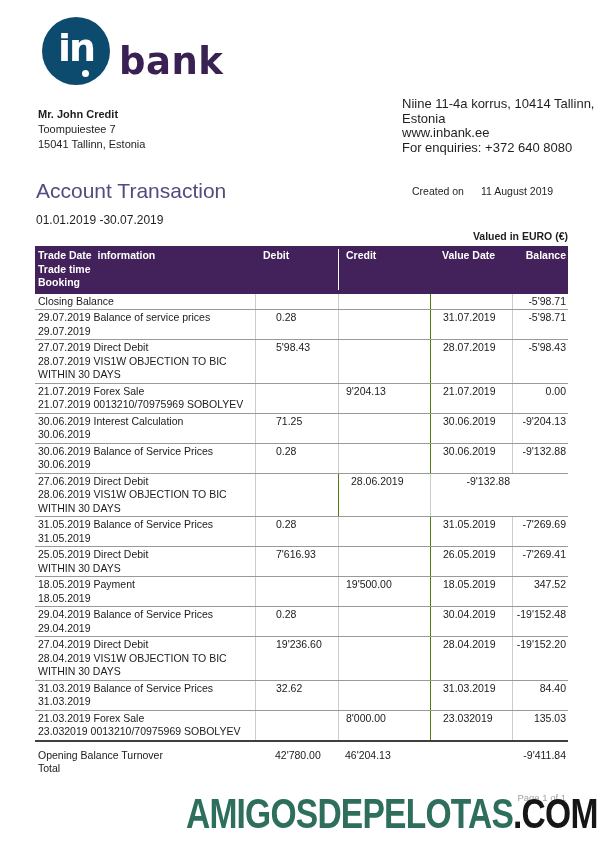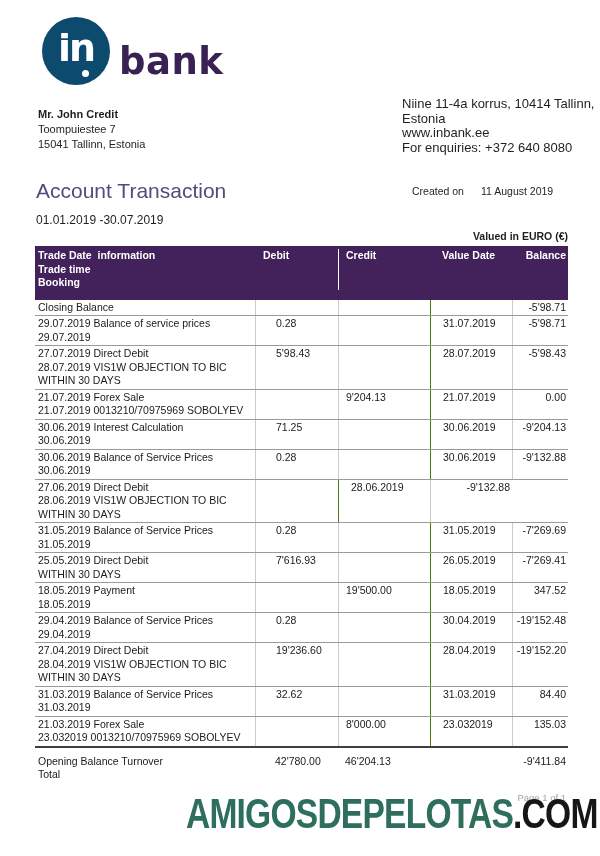--- a/index.html
+++ b/index.html
@@ -30,21 +30,21 @@
   
   .title { position:absolute; left:36px; top:179px; font-size:21px; font-weight:normal; color:#56497f; }
   .created { position:absolute; left:412px; top:185px; font-size:10.5px; color:#1f1f1f; }
   .created .cval { position:absolute; left:69px; top:0; white-space:nowrap; }
   .period { position:absolute; left:36px; top:213px; font-size:12px; color:#1f1f1f; }
   .valued { position:absolute; right:32px; top:230px; font-size:10.5px; font-weight:bold; color:#1f1f1f; }
 
   
   .table { position:absolute; left:35px; top:246px; width:533px; }
   .grid-row { display:grid; grid-template-columns:220px 83px 92px 82px 1fr; }
-  .t-header { background:#43215a; color:#ffffff; font-weight:bold; font-size:10.5px; padding:3px 0 10px 0; }
+  .t-header { background:#43215a; color:#ffffff; font-weight:bold; font-size:10.5px; padding:3px 0 4px 0; }
   .t-header .hcol1 div { line-height:13.5px; padding-left:3px; white-space:pre; }
   .t-header .hc { padding-left:8px; line-height:13.5px; }
   .t-header .hcredit { border-left:1.5px solid #ffffff; padding-left:7px; }
   .t-header .hvdate { padding-left:12px; }
   .t-header .hbal { text-align:right; padding-right:2px; }
 
   .t-group { border-bottom:1px solid #9a9a9a; }
   .t-body .t-group:last-child { border-bottom:2px solid #3f3f3f; }
   .cell { font-size:10.5px; line-height:13.5px; color:#1a1a1a; }
   .cell.desc { padding:1px 0 1px 3px; }

